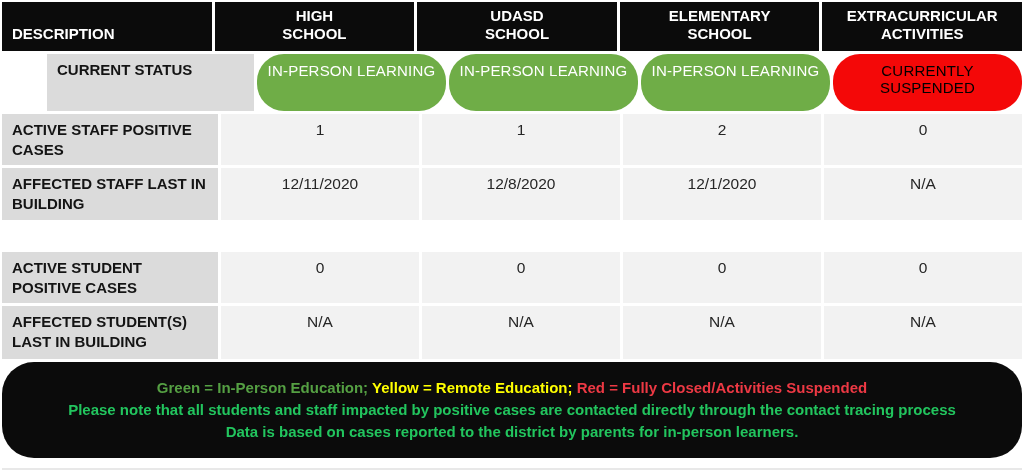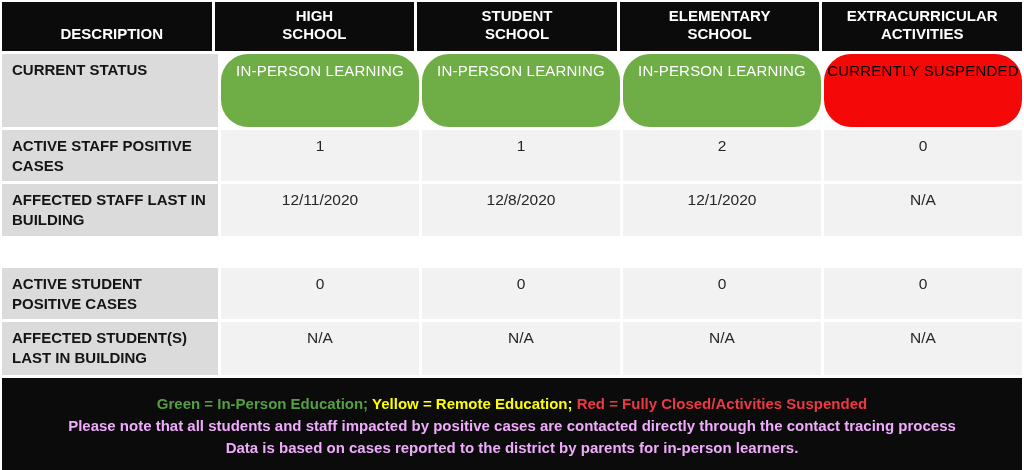--- a/index.html
+++ b/index.html
@@ -14,51 +14,51 @@
   .row{display:flex;gap:3px;margin-bottom:3px;}
   .cell{flex:1 1 0;box-sizing:border-box;overflow:hidden;}
 
   
   .header-row{height:49px;}
   .th{
     background:#0b0b0b;color:#ffffff;font-weight:bold;font-size:15px;
     display:flex;flex-direction:column;justify-content:flex-end;
     align-items:center;text-align:right;line-height:1.25;padding-bottom:7px;
   }
-  .th-desc{align-items:center;text-align:left;padding-left:10px;}
+  .th-desc{align-items:flex-start;text-align:left;padding-left:10px;}
 
   
   .label-cell{
     background:#dbdbdb;color:#141414;font-weight:bold;font-size:15px;
     line-height:1.35;padding:6px 8px 0 10px;
   }
   .value-cell{
     background:#f2f2f2;color:#262626;font-size:15.5px;
     text-align:center;padding-top:7px;
   }
   .status-cell{
     color:#ffffff;font-size:15px;text-align:center;padding-top:8px;
     letter-spacing:.2px;
     border-radius:27px;
   }
-  .r-status{height:73px;}
+  .r-status{height:57px;margin-left:45px;}
   .r-staff-cases{height:51px;}
   .r-staff-date{height:52px;}
   .r-student-cases{height:51px;margin-top:32px;}
   .r-student-date{height:53px;}
 
   
   .footer{
     background:#0b0b0b;height:96px;box-sizing:border-box;
     display:flex;flex-direction:column;justify-content:center;
     text-align:center;font-weight:bold;font-size:15px;color:#ffffff;
-    line-height:1.45;margin-bottom:10px;padding:2px 6px;
+    line-height:1.45;margin-bottom:10px;padding:2px 6px;border-radius:32px;
   }
   .legend-line{white-space:pre-wrap;}
-  .note-line{white-space:pre-wrap;color:#f0abfc;}
+  .note-line{white-space:pre-wrap;color:#22c55e;}
 
   .updated-bar{
     background:#e8e8e8;height:28px;line-height:30px;
     color:#1a1a1a;font-size:16px;padding-left:13px;
   }
 </style>
 </head>
 <body>
 
 <div class="page">
@@ -66,21 +66,21 @@
 
     <div class="row header-row">
       <div class="cell th th-desc">
         <span>DESCRIPTION</span>
       </div>
       <div class="cell th">
         <span>HIGH</span>
         <span>SCHOOL</span>
       </div>
       <div class="cell th">
-        <span>STUDENT</span>
+        <span>UDASD</span>
         <span>SCHOOL</span>
       </div>
       <div class="cell th">
         <span>ELEMENTARY</span>
         <span>SCHOOL</span>
       </div>
       <div class="cell th">
         <span>EXTRACURRICULAR</span>
         <span>ACTIVITIES</span>
       </div>

